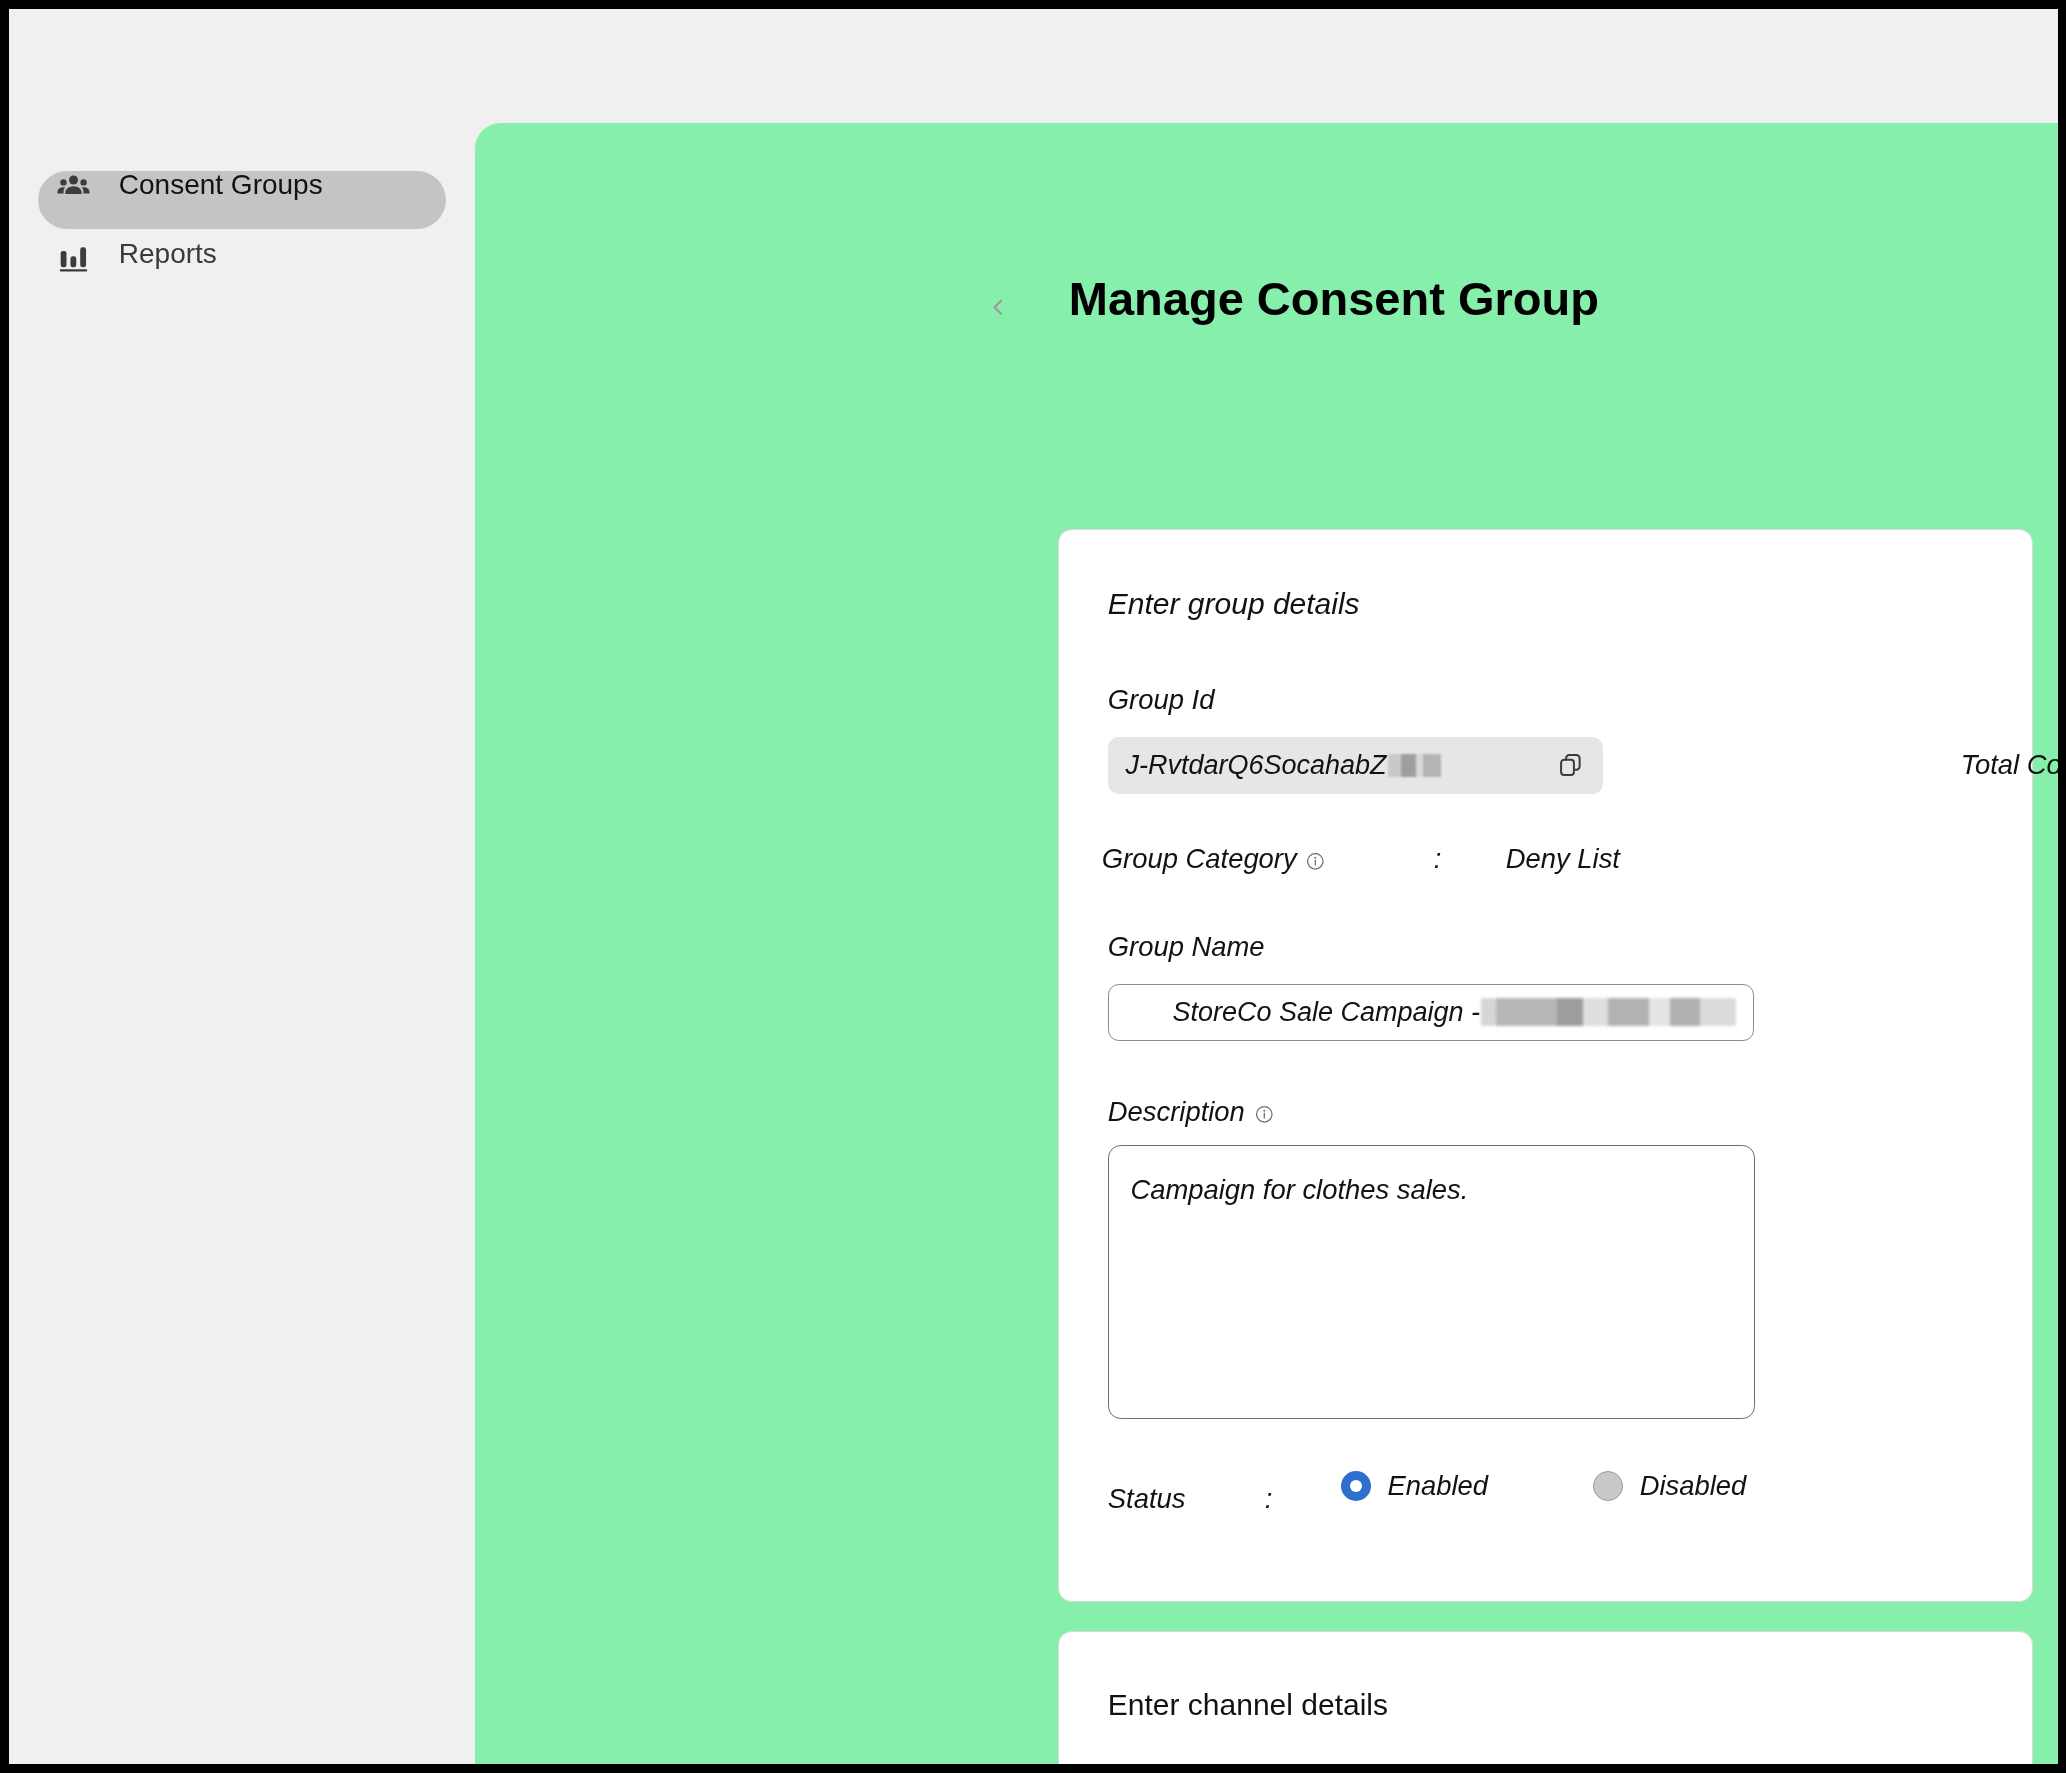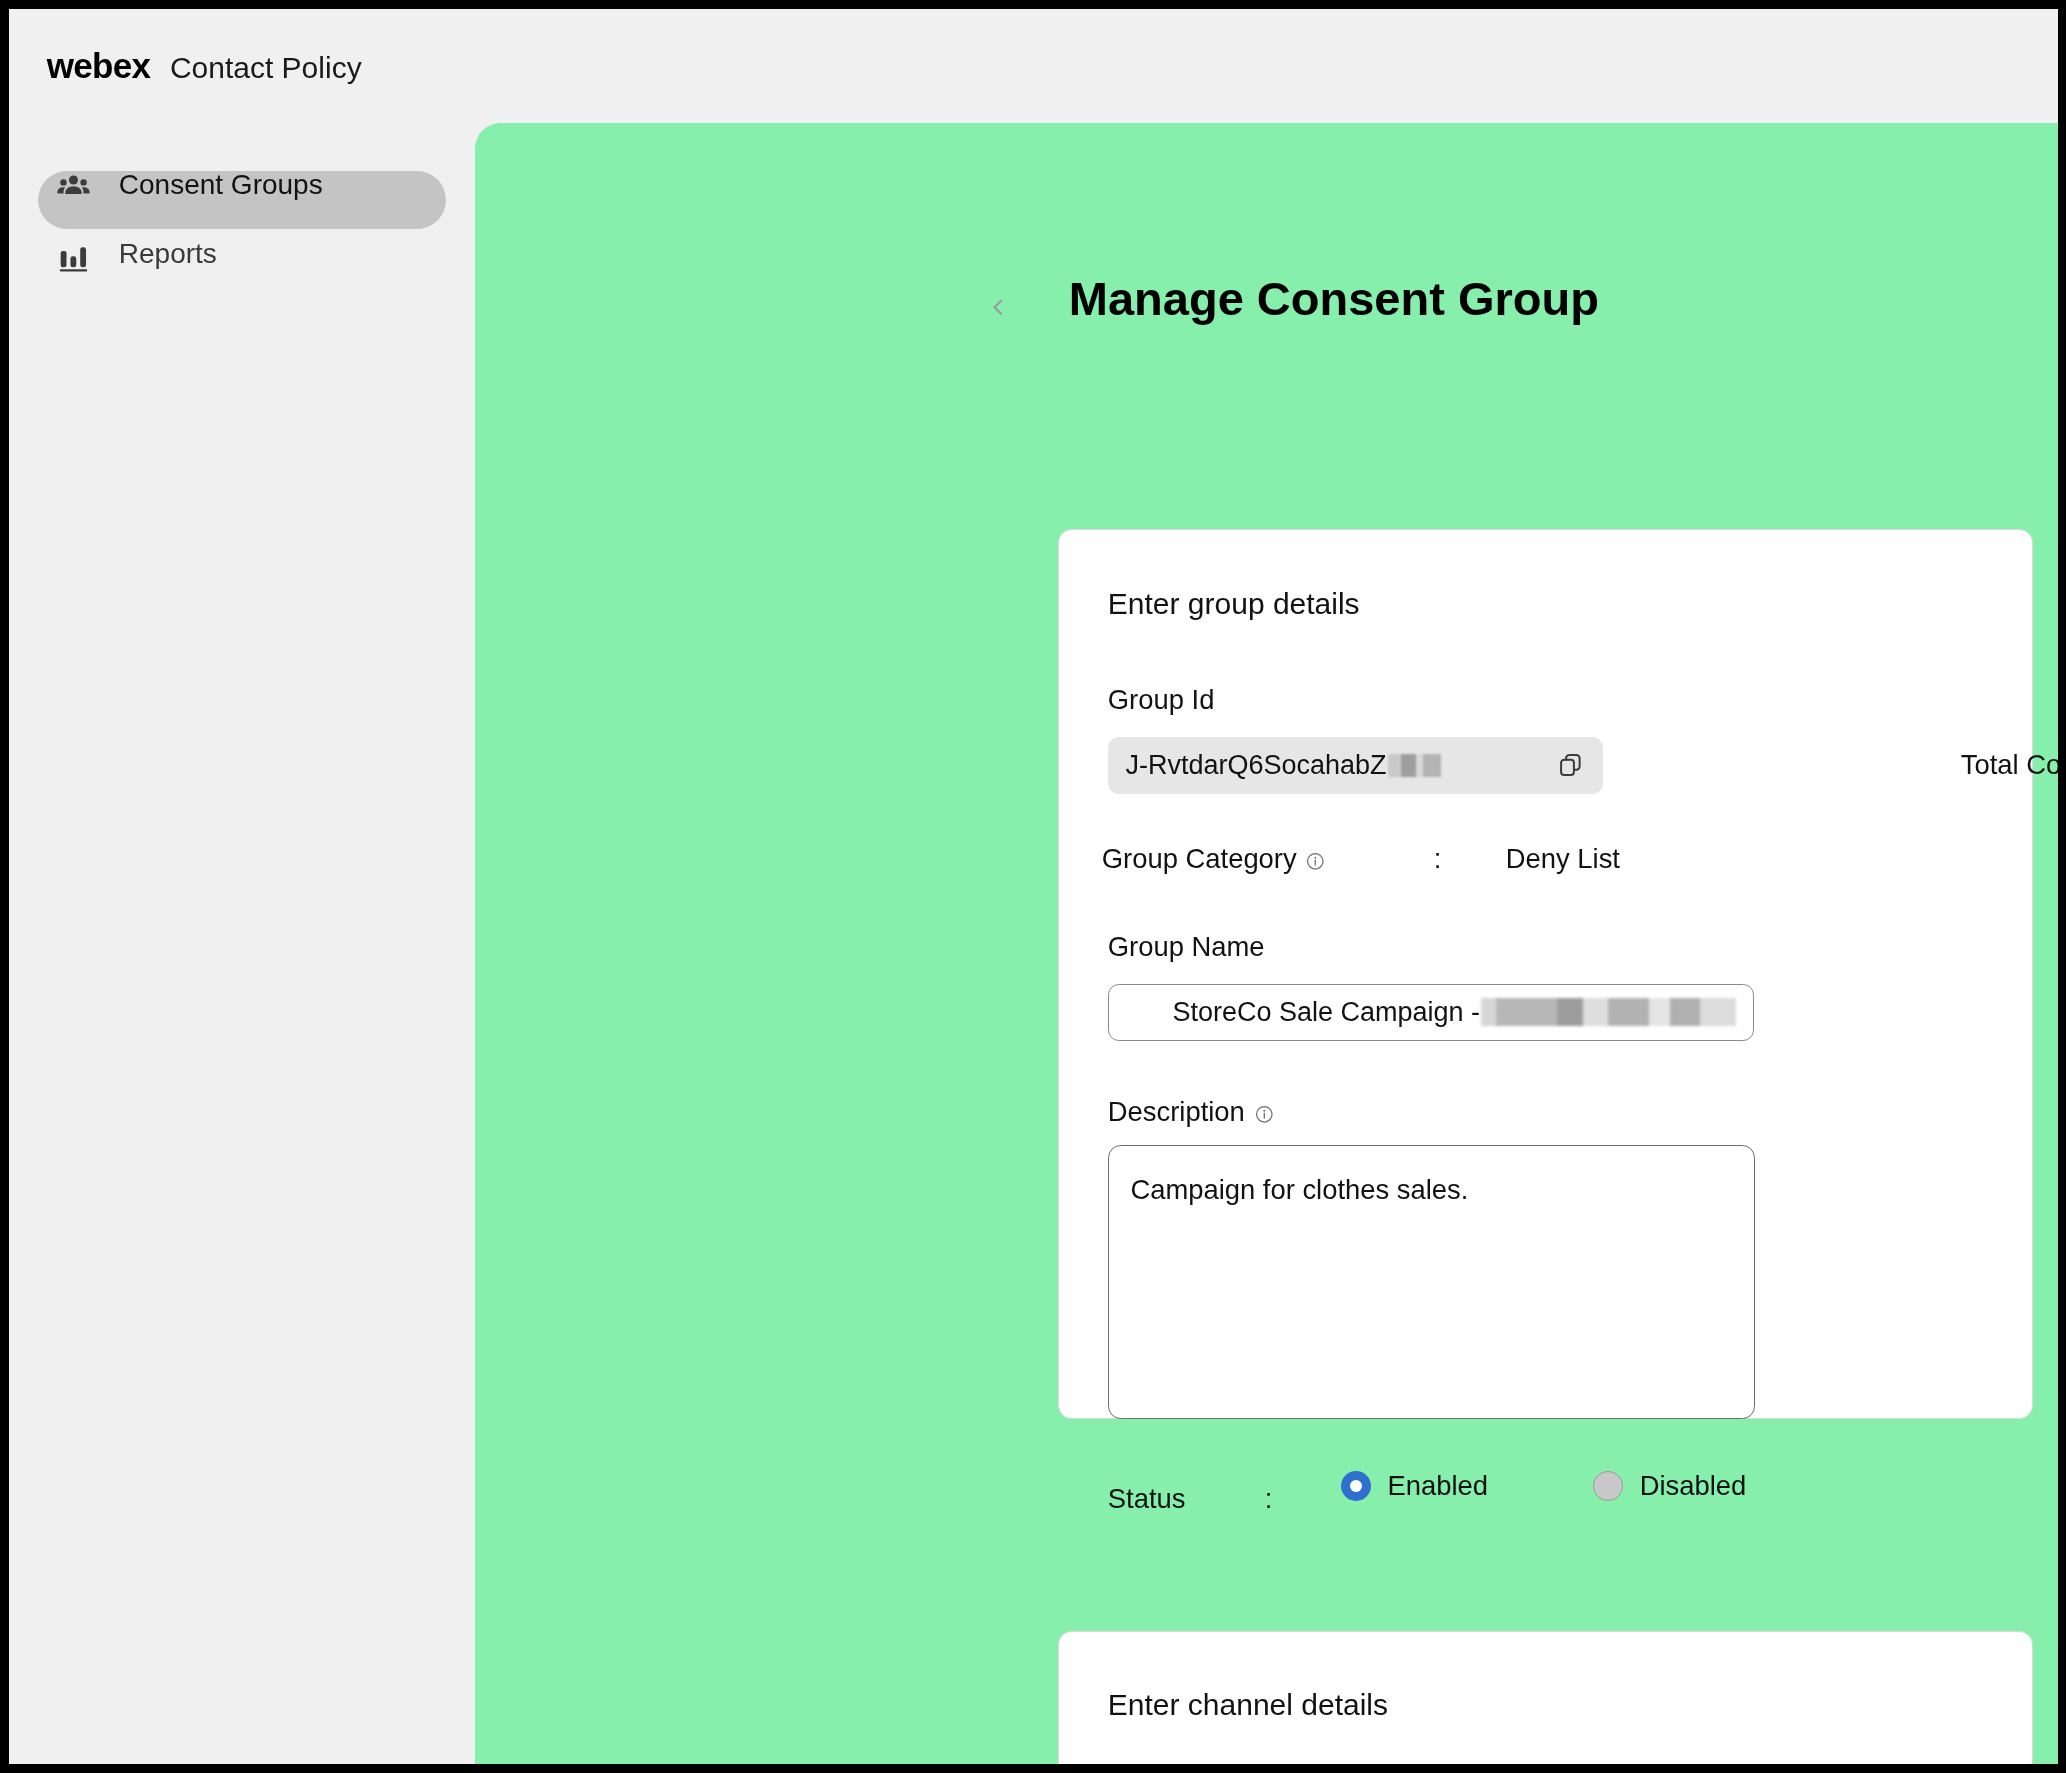--- a/index.html
+++ b/index.html
@@ -78,21 +78,21 @@
     font-size: 28px; font-weight: 400; color: #1a1a1a; line-height: 1.2;
   }
 
   
   .card {
     position: absolute;
     background: #fff;
     border: 1.5px solid #d9d9d9;
     border-radius: 13.7px;
   }
-  #card-group   { left: 583px; top: 406px;  right: 24.5px; height: 890px; }
+  #card-group   { left: 583px; top: 406px;  right: 24.5px; height: 1073px; font-style: italic; }
   #card-channel { left: 583px; top: 1508px; right: 24.5px; height: 294px; }
 
   .card-title {
     position: absolute; left: 49px; top: 59px;
     font-size: 30px; font-weight: 400; color: #121212; line-height: 1;
   }
   #card-channel .card-title { top: 58px; }
 
   
   .field-label {
@@ -168,26 +168,20 @@
     content: ""; width: 11.8px; height: 11.8px;
     border-radius: 50%; background: #fff;
   }
   .radio-text { font-size: 27.4px; color: #121212; margin-left: 16.7px; line-height: 1; }
 </style>
 </head>
 <body>
 
 <div id="app">
 
-  <div class="topbar">
-    <div class="brand-wrap">
-      <span class="brand-logo">webex</span>
-      <span class="brand-app">Contact Policy</span>
-    </div>
-  </div>
 
   <nav class="sidebar">
 
     <div class="nav-item active">
       <span>
         <svg class="nav-ico" viewBox="0 0 24 24" fill="#3c3c3c">
           <circle cx="12" cy="6.2" r="3.1"></circle>
           <circle cx="5.1" cy="7.8" r="2.2"></circle>
           <circle cx="18.9" cy="7.8" r="2.2"></circle>
           <path d="M12 10.4c-3.1 0-5.6 1.9-5.6 4.3v1.1h11.2v-1.1c0-2.4-2.5-4.3-5.6-4.3z"></path>

